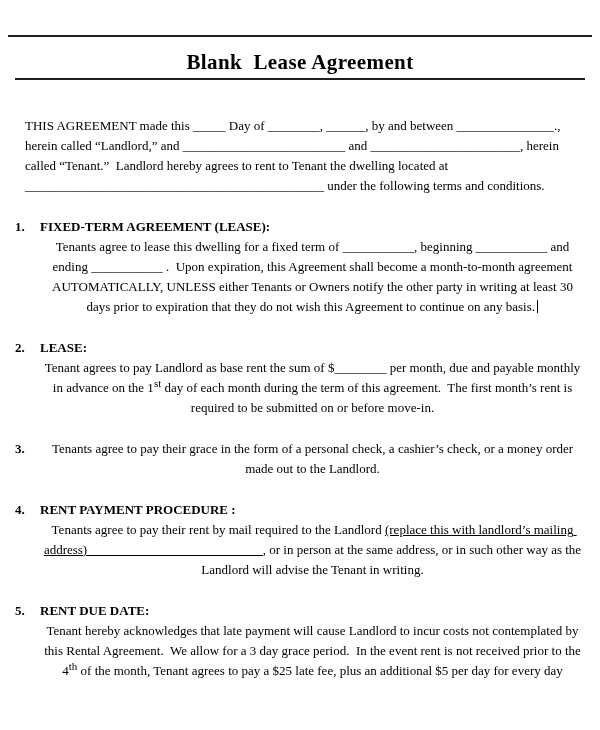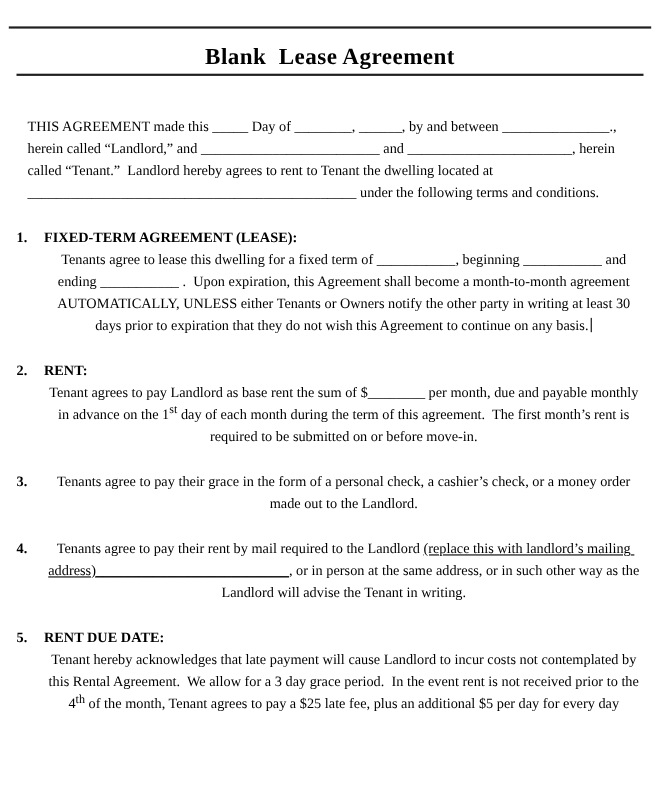--- a/index.html
+++ b/index.html
@@ -1,18 +1,18 @@
 <!DOCTYPE html>
 <html><head>
 <meta charset="utf-8">
 <style>
   html,body { margin:0; padding:0; background:#ffffff; }
   .page {
     width:600px; height:730px; box-sizing:border-box;
-    padding:5px 15px; overflow:hidden; background:#ffffff;
+    padding:16px 15px; overflow:hidden; background:#ffffff;
     font-family:"Liberation Serif", serif; color:#000;
   }
   .top-rule { border-top:2px solid #1f1f1f; margin:19px -7px 0 -7px; }
   .title {
     font-size:21px; font-weight:bold; text-align:center;
     margin:13px 0 0 0; white-space:pre-wrap; letter-spacing:0.4px;
   }
   .title-rule { border-top:2px solid #1f1f1f; margin-top:3px; }
   .intro {
     font-size:13px; line-height:20px; margin:36px 0 0 10px;
@@ -47,31 +47,32 @@
   <p class="intro">THIS AGREEMENT made this _____ Day of ________, ______, by and between _______________., herein called “Landlord,” and _________________________ and _______________________, herein called “Tenant.”  Landlord hereby agrees to rent to Tenant the dwelling located at ______________________________________________ under the following terms and conditions.</p>
 
   <div class="section">
     <span class="num">1.</span>
     <span class="head">FIXED-TERM AGREEMENT (LEASE):</span>
     <p class="sec-body"><span>Tenants agree to lease this dwelling for a fixed term of ___________, beginning ___________ and ending ___________ .  Upon expiration, this Agreement shall become a month-to-month agreement AUTOMATICALLY, UNLESS either Tenants or Owners notify the other party in writing at least 30 days prior to expiration that they do not wish this Agreement to continue on any basis.</span><span class="caret"></span></p>
   </div>
 
   <div class="section">
     <span class="num">2.</span>
-    <span class="head">RENT:</span>
+    <span class="head">LEASE:</span>
     <p class="sec-body"><span>Tenant agrees to pay Landlord as base rent the sum of $________ per month, due and payable monthly in advance on the 1</span><sup>st</sup><span> day of each month during the term of this agreement.  The first month’s rent is required to be submitted on or before move-in.</span></p>
   </div>
 
   <div class="section">
     <span class="num">3.</span>
     <p class="sec-body">Tenants agree to pay their grace in the form of a personal check, a cashier’s check, or a money order made out to the Landlord.</p>
   </div>
 
   <div class="section">
     <span class="num">4.</span>
+    <span class="head">RENT PAYMENT PROCEDURE :</span>
     <p class="sec-body"><span>Tenants agree to pay their rent by mail required to the Landlord </span><span class="u">(replace this with landlord’s mailing address)___________________________</span><span>, or in person at the same address, or in such other way as the Landlord will advise the Tenant in writing.</span></p>
   </div>
 
   <div class="section">
     <span class="num">5.</span>
     <span class="head">RENT DUE DATE:</span>
     <p class="sec-body"><span>Tenant hereby acknowledges that late payment will cause Landlord to incur costs not contemplated by this Rental Agreement.  We allow for a 3 day grace period.  In the event rent is not received prior to the 4</span><sup>th</sup><span> of the month, Tenant agrees to pay a $25 late fee, plus an additional $5 per day for every day</span></p>
   </div>
 
 </div>

